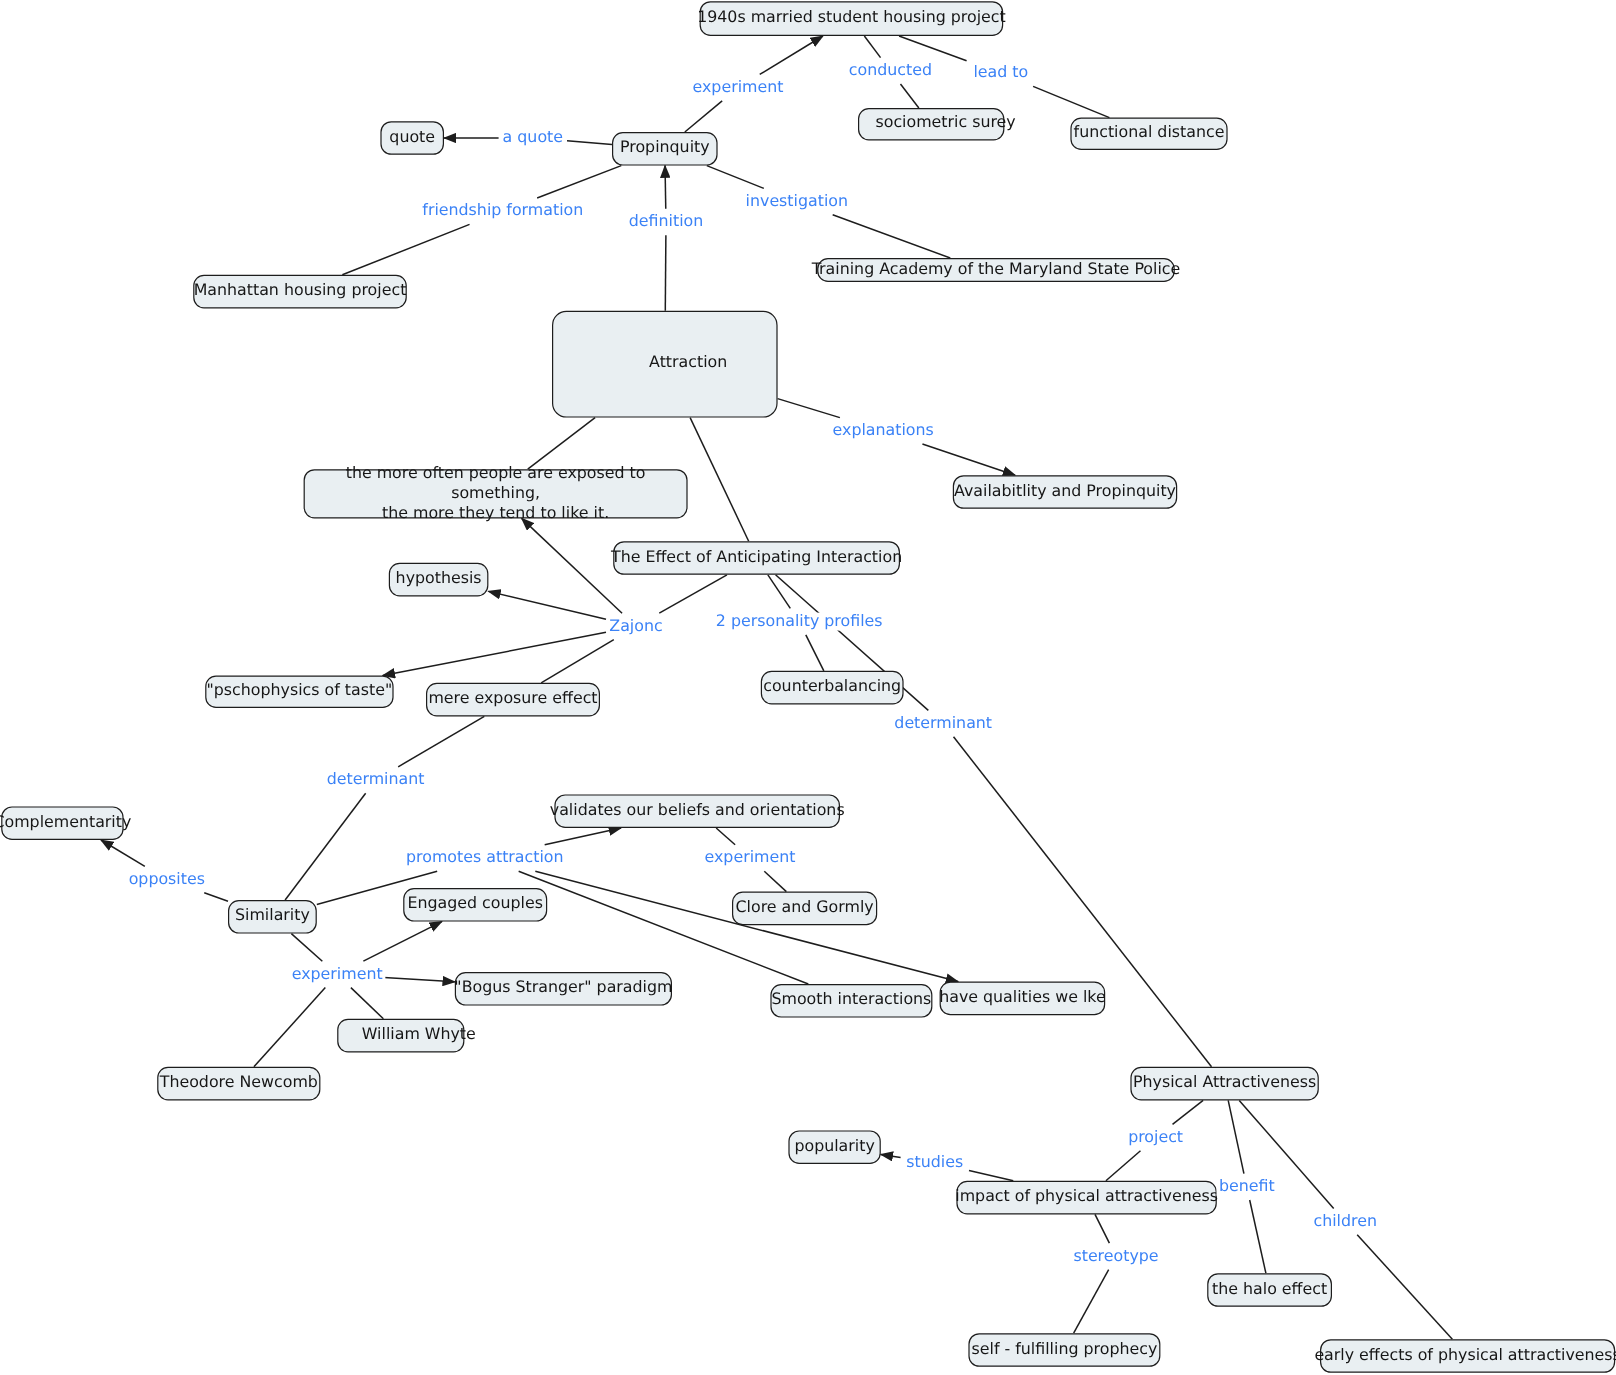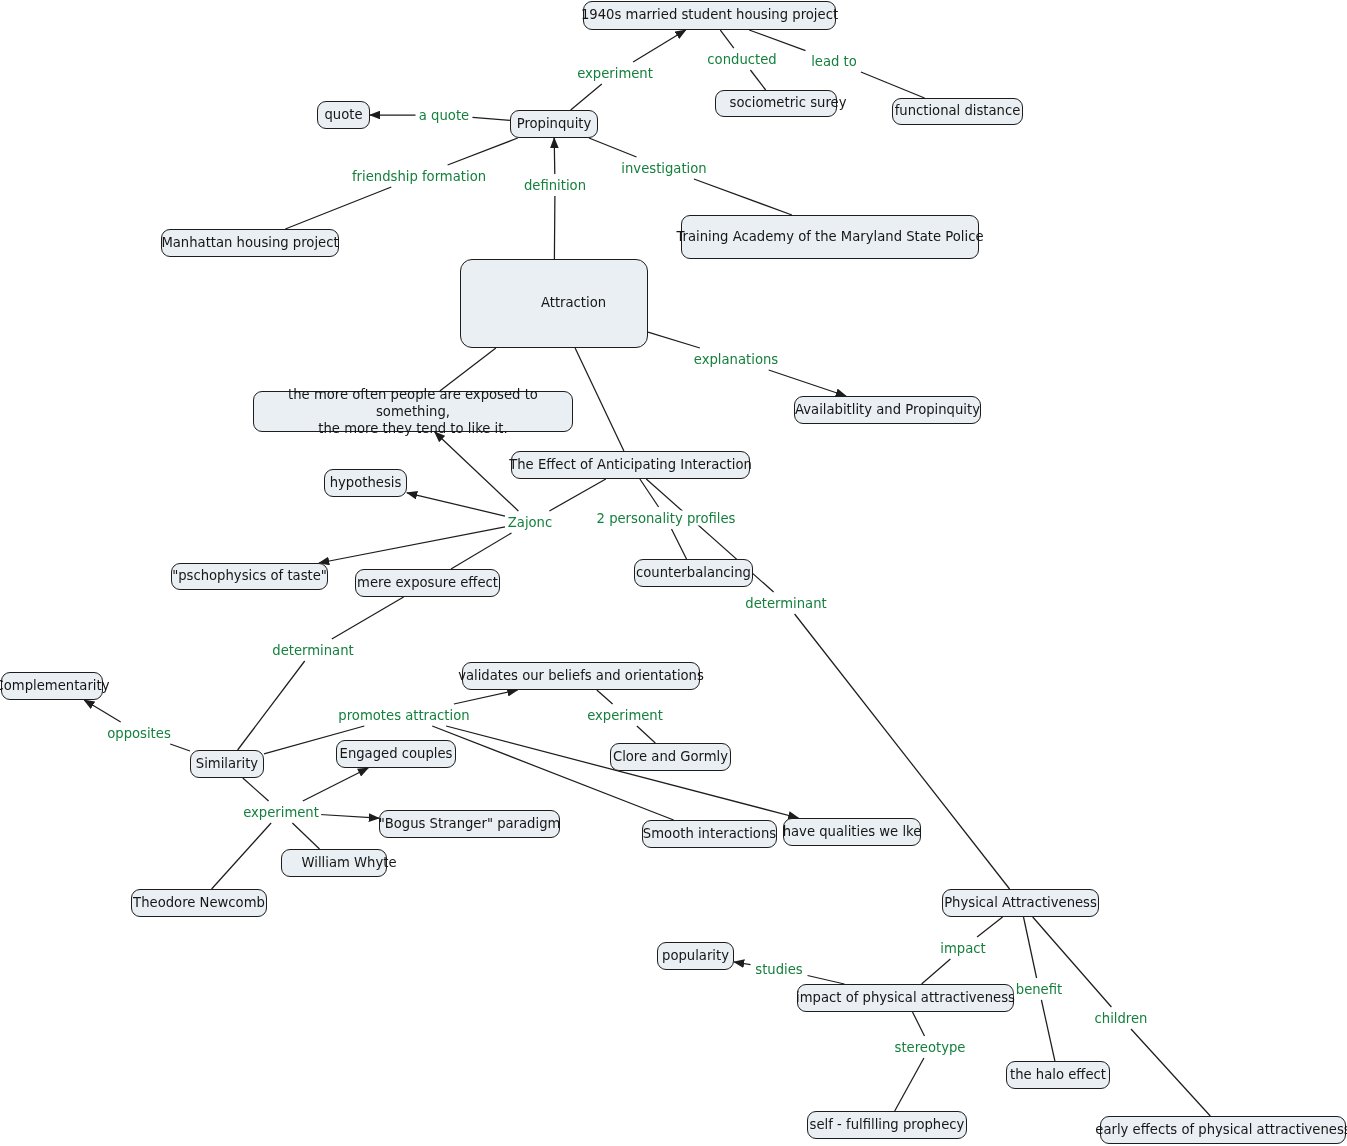--- a/index.html
+++ b/index.html
@@ -48,21 +48,21 @@
     border-radius: 12px;
     white-space: normal;
   }
   .node.multiline {
     white-space: pre-line;
     line-height: 1.30;
   }
   .link-label {
     position: absolute;
     font-size: 13.2px;
-    color: #15803d;
+    color: #3b82f6;
     background: #ffffff;
     white-space: nowrap;
     z-index: 4;
     padding: 0 2px;
     transform: translate(-50%, -50%);
     text-align: right;
   }
 </style>
 </head>
 <body>
@@ -129,21 +129,21 @@
         <line x1="923.9" y1="1058.0" x2="894.7" y2="1111.0" stroke="#1d1d1d" stroke-width="1.25"></line>
       </g>
   </svg>
 
   <div id="nodes-group">
       <div class="node" style="left: 583px; top: 1px; width: 253px; height: 29px;">1940s married student housing project</div>
       <div class="node" style="left: 715px; top: 90px; width: 122px; height: 27px; padding-left: 33px;">sociometric surey</div>
       <div class="node" style="left: 892px; top: 98px; width: 131px; height: 27px;">functional distance</div>
       <div class="node" style="left: 317px; top: 101px; width: 53px; height: 28px; text-align: right;">quote</div>
       <div class="node" style="left: 510px; top: 110px; width: 88px; height: 28px;">Propinquity</div>
-      <div class="node" style="left: 681px; top: 215px; width: 298px; height: 44px;">Training Academy of the Maryland State Police</div>
+      <div class="node" style="left: 681px; top: 215px; width: 298px; height: 20px;">Training Academy of the Maryland State Police</div>
       <div class="node" style="left: 161px; top: 229px; width: 178px; height: 28px;">Manhattan housing project</div>
       <div class="node big" style="left: 460px; top: 259px; width: 188px; height: 89px; padding-left: 48px;">Attraction</div>
       <div class="node" style="left: 794px; top: 396px; width: 187px; height: 28px;">Availabitlity and Propinquity</div>
       <div class="node multiline" style="left: 253px; top: 391px; width: 320px; height: 41px;">the more often people are exposed to something,
 the more they tend to like it.</div>
       <div class="node" style="left: 511px; top: 451px; width: 239px; height: 28px;">The Effect of Anticipating Interaction</div>
       <div class="node" style="left: 324px; top: 469px; width: 83px; height: 28px;">hypothesis</div>
       <div class="node" style="left: 171px; top: 563px; width: 157px; height: 27px;">"pschophysics of taste"</div>
       <div class="node" style="left: 355px; top: 569px; width: 145px; height: 28px;">mere exposure effect</div>
       <div class="node" style="left: 634px; top: 559px; width: 119px; height: 28px;">counterbalancing</div>
@@ -174,19 +174,19 @@
       <div class="link-label" style="left: 664px; top: 168px;">investigation</div>
       <div class="link-label" style="left: 736px; top: 359px;">explanations</div>
       <div class="link-label" style="left: 530px; top: 522px;">Zajonc</div>
       <div class="link-label" style="left: 666px; top: 518px;">2 personality profiles</div>
       <div class="link-label" style="left: 786px; top: 603px;">determinant</div>
       <div class="link-label" style="left: 313px; top: 650px;">determinant</div>
       <div class="link-label" style="left: 139px; top: 733px;">opposites</div>
       <div class="link-label" style="left: 404px; top: 715px;">promotes attraction</div>
       <div class="link-label" style="left: 625px; top: 715px;">experiment</div>
       <div class="link-label" style="left: 281px; top: 812px;">experiment</div>
-      <div class="link-label" style="left: 963px; top: 948px;">impact</div>
+      <div class="link-label" style="left: 963px; top: 948px;">project</div>
       <div class="link-label" style="left: 779px; top: 969px;">studies</div>
       <div class="link-label" style="left: 1039px; top: 989px;">benefit</div>
       <div class="link-label" style="left: 1121px; top: 1018px;">children</div>
       <div class="link-label" style="left: 930px; top: 1047px;">stereotype</div>
     </div>
 </div>
 
 </body></html>

